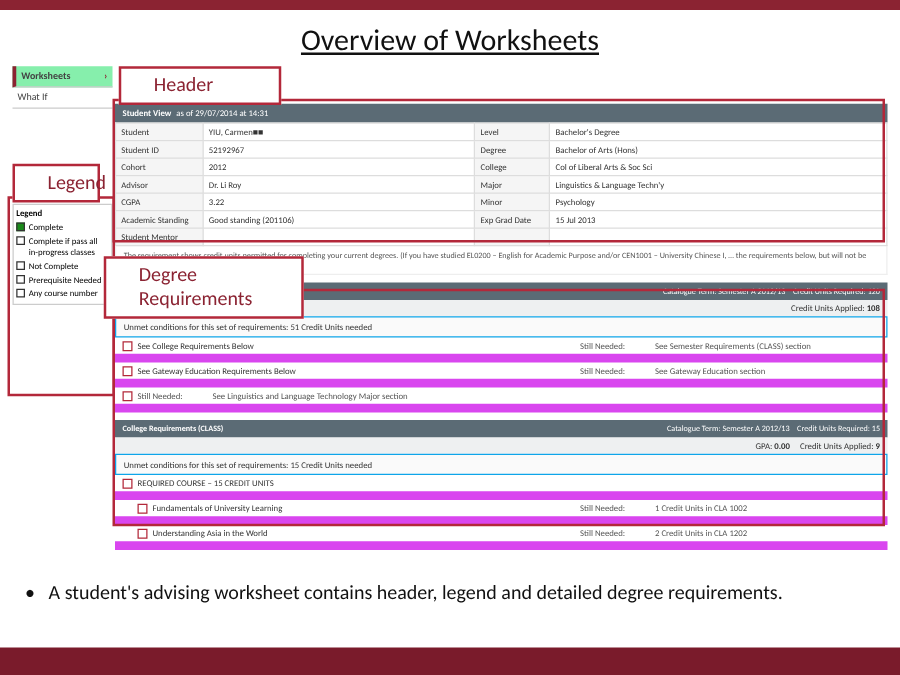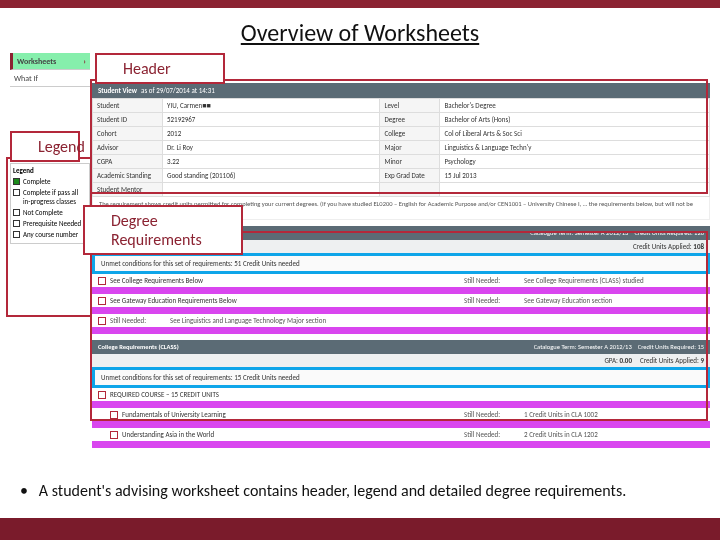--- a/index.html
+++ b/index.html
@@ -20,29 +20,29 @@
   .legend-box .sq.g { background: #1a8a1a; }
   .worksheet { position: absolute; left: 82px; top: 30px; right: 0; font-size: 7px; color: #333; }
   .bar-dark { background: #5b6b75; color: #fff; padding: 3px 6px; display: flex; align-items: center; gap: 4px; }
   .bar-dark.small { font-size: 6.5px; justify-content: space-between; }
   .bar-dark .rt { display: flex; gap: 6px; }
   .info-table { width: 100%; border-collapse: collapse; font-size: 7px; }
   .info-table td { border: 1px solid #ddd; padding: 2px 4px; }
   .info-table td.lbl { background: #f5f5f5; width: 70px; }
   .info-table td.lbl2 { background: #f5f5f5; width: 60px; }
   .req-block { margin-top: 6px; }
-  .unmet { background: #fafafa; border: 3px solid #0ea5e9; padding: 3px 6px; font-size: 7px; }
+  .unmet { background: #fafafa; border: 1px solid #0ea5e9; padding: 3px 6px; font-size: 7px; }
   .req-row { display: flex; border-bottom: 7px solid #d946ef; padding: 2px 6px; font-size: 7px; align-items: center; }
   .req-row .chk { width: 8px; height: 8px; border: 1px solid #b3283a; margin-right: 4px; flex: 0 0 8px; }
   .req-row .nm { flex: 1; }
   .req-row .stl { width: 60px; color: #555; }
   .req-row .det { width: 180px; color: #555; }
   .note-strip { font-size: 6.5px; color: #555; padding: 3px 6px; border: 1px solid #eee; border-top: none; }
   .gpa-strip { background: #eef0f1; padding: 2px 6px; font-size: 7px; display: flex; gap: 8px; }
-  .footer { position: absolute; left: 20px; bottom: 40px; font-size: 16px; color: #111; }
+  .footer { position: absolute; left: 20px; bottom: 56px; font-size: 16px; color: #111; }
   .bottom-bar { position: absolute; left: 0; bottom: 0; width: 100%; height: 22px; background: #7a1b2b; }
 </style>
 </head>
 <body>
 
 <div class="top-bar"></div>
 <div class="title">Overview of Worksheets</div>
 
 <div class="canvas">
 
@@ -142,21 +142,21 @@
         </div>
       </div>
       <div class="gpa-strip" style="justify-content:flex-end;">
         <span><span>Credit Units Applied:</span> <b>108</b></span>
       </div>
       <div class="unmet">Unmet conditions for this set of requirements:   51 Credit Units needed</div>
       <div class="req-row">
           <div class="chk"></div>
           <div class="nm">See College Requirements Below</div>
           <div class="stl">Still Needed:</div>
-          <div class="det">See College Requirements (CLASS) studied</div>
+          <div class="det">See Semester Requirements (CLASS) section</div>
         </div>
       <div class="req-row">
           <div class="chk"></div>
           <div class="nm">See Gateway Education Requirements Below</div>
           <div class="stl">Still Needed:</div>
           <div class="det">See Gateway Education section</div>
         </div>
       <div class="req-row">
           <div class="chk"></div>
           <div class="stl">Still Needed:</div>

